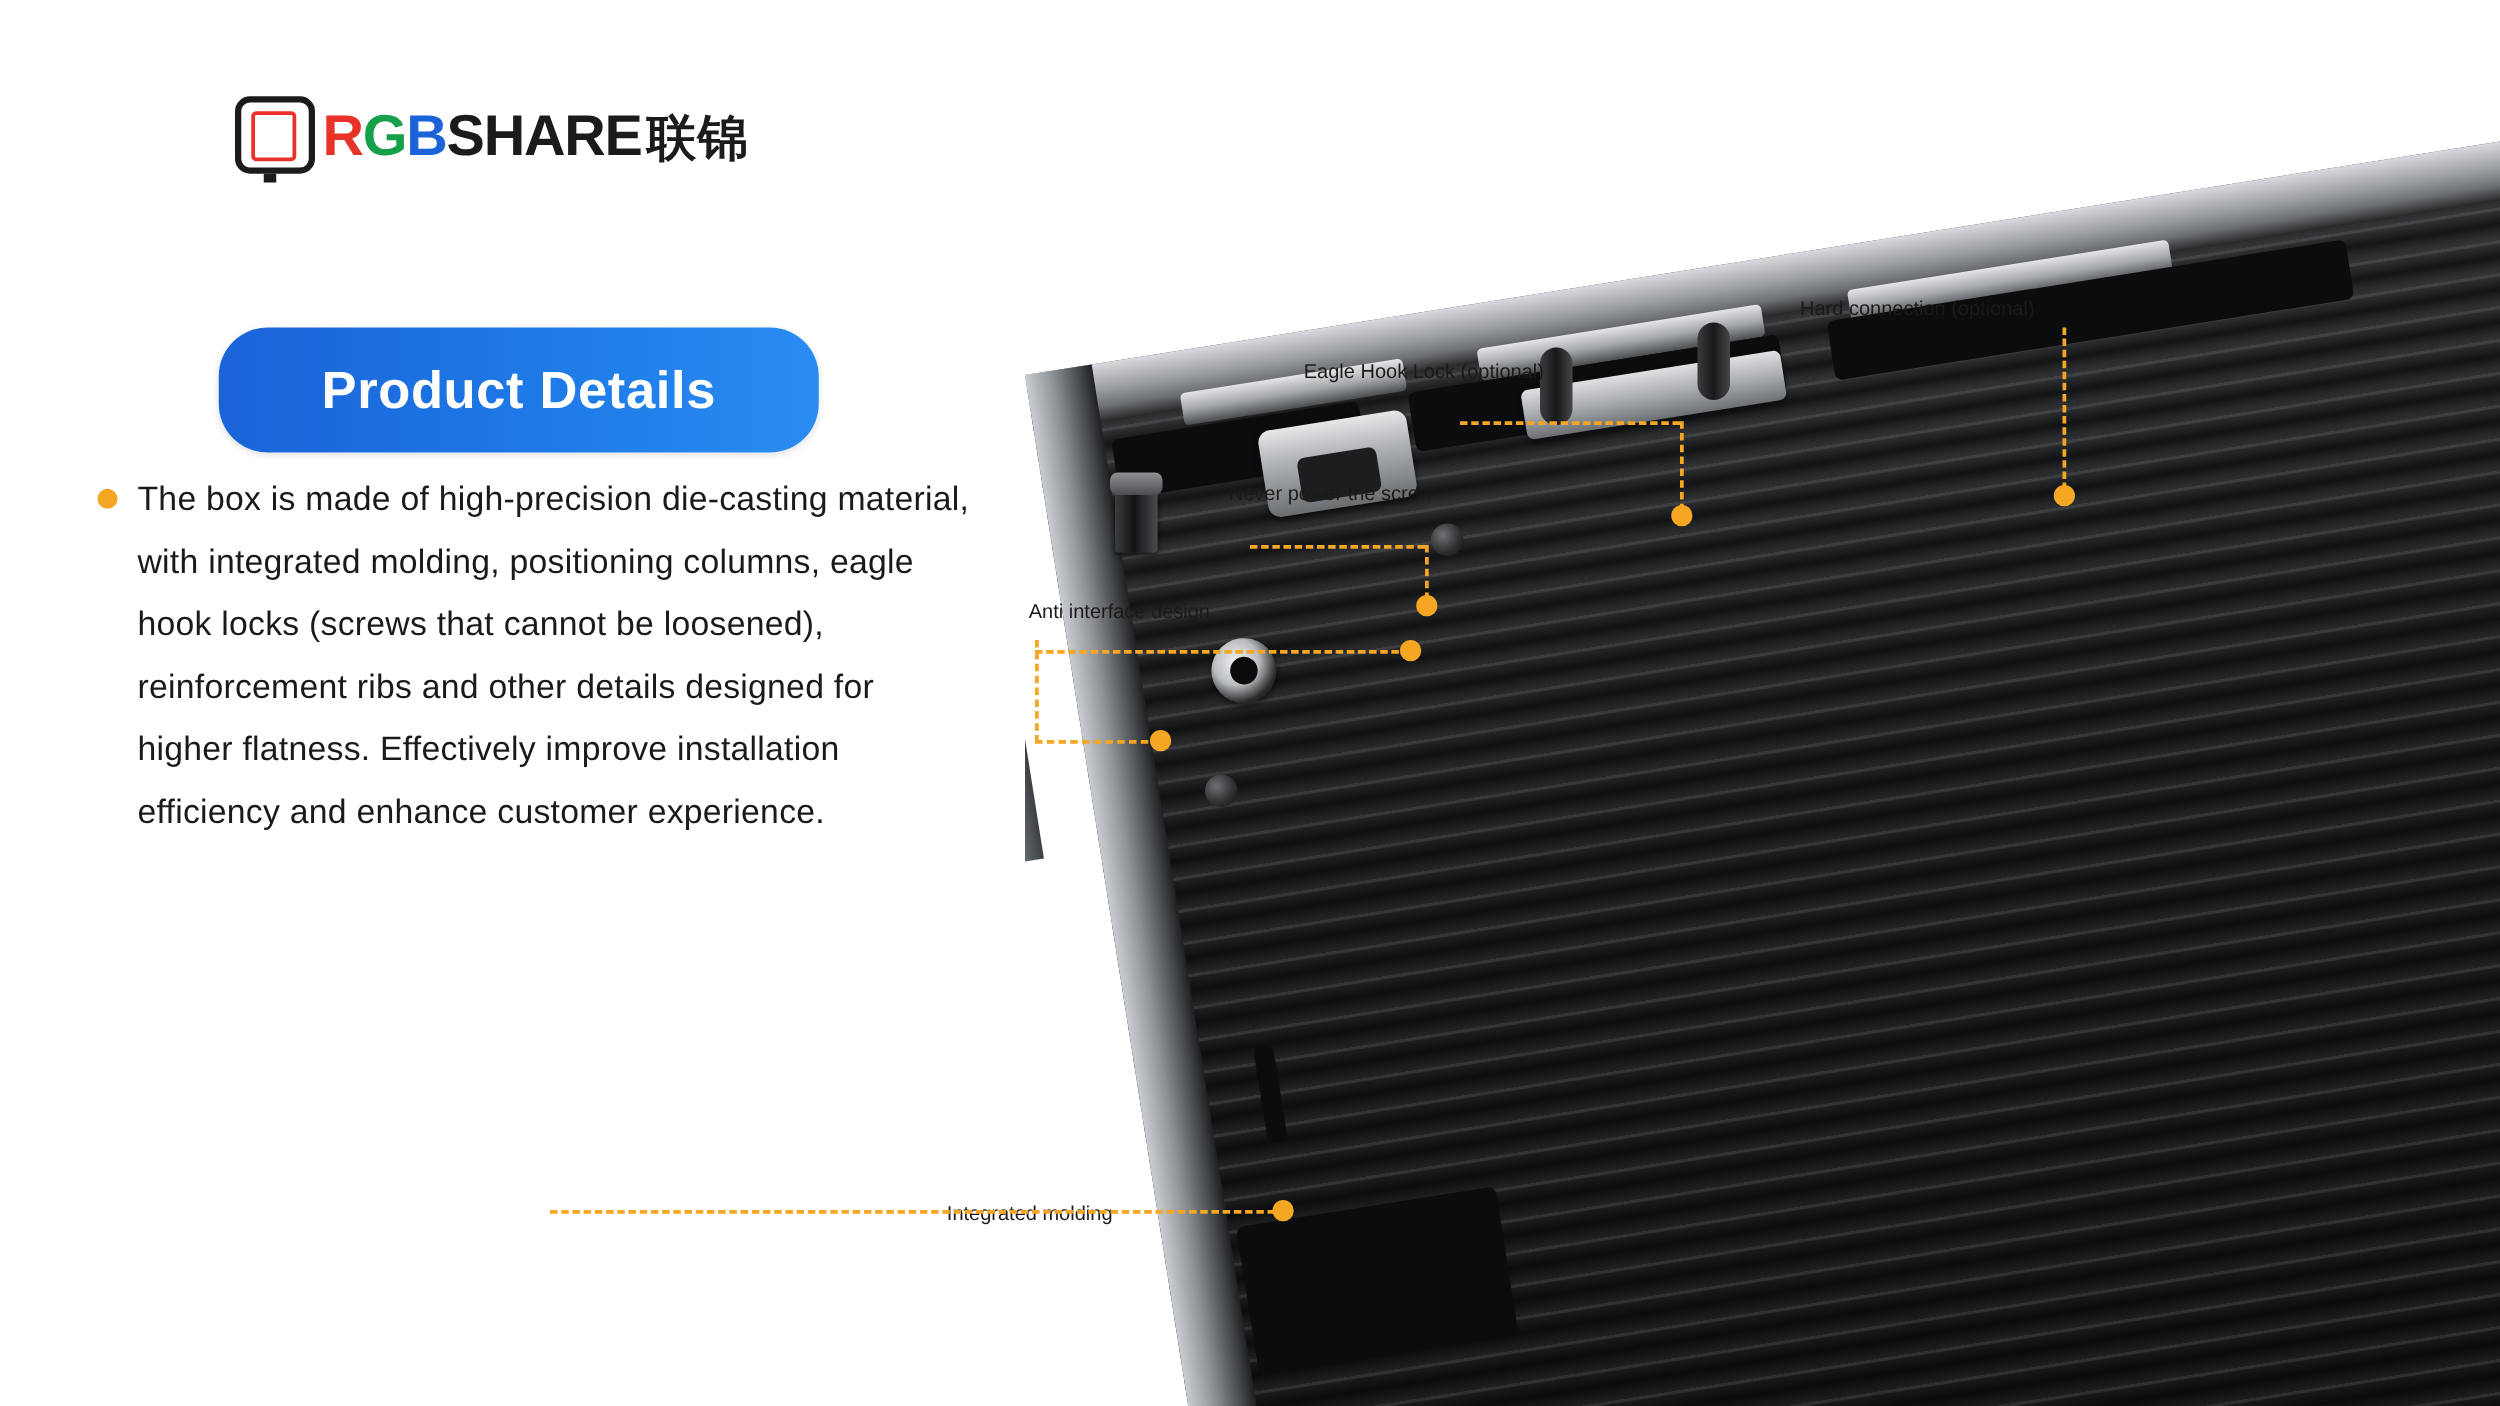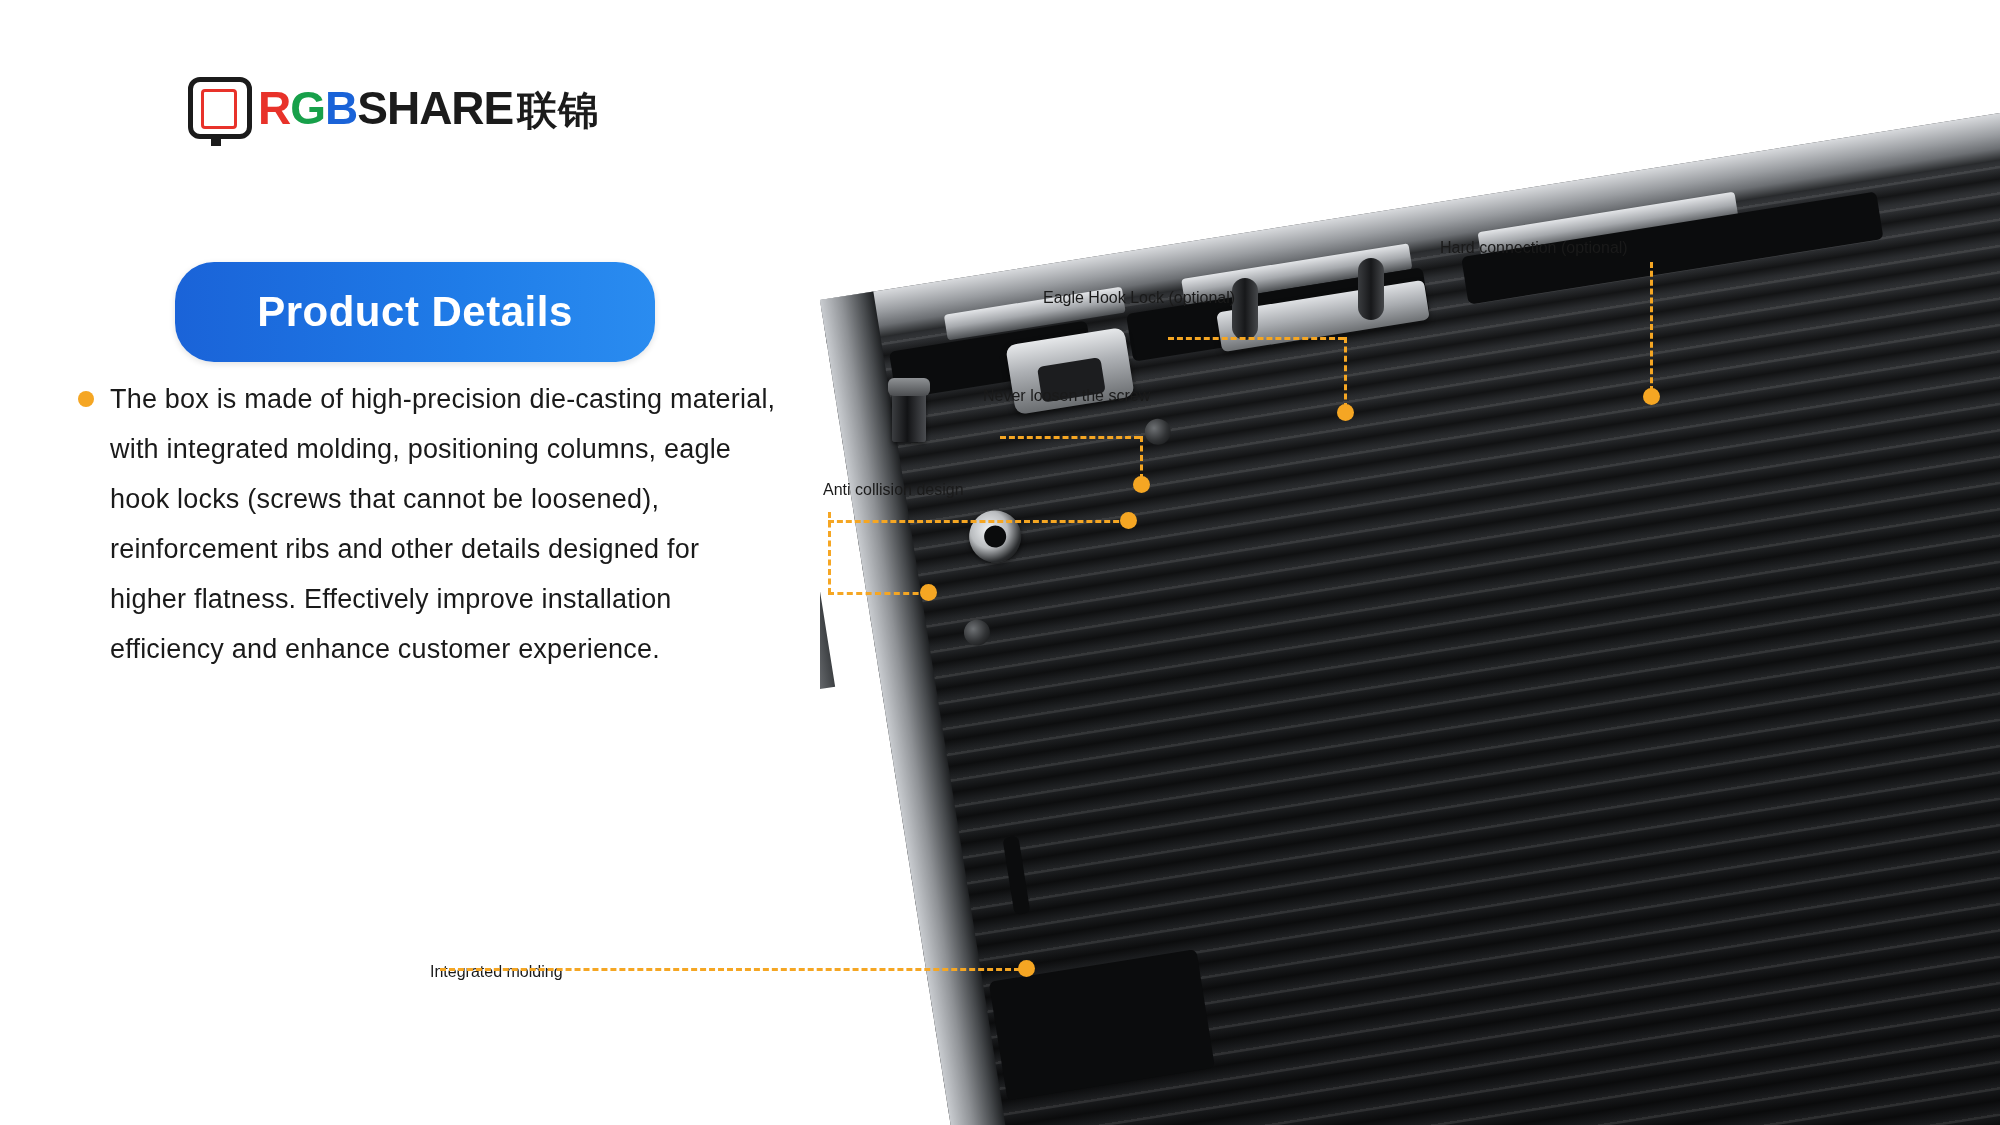--- a/index.html
+++ b/index.html
@@ -264,21 +264,21 @@
   }
 
   
   .anno {
     position: absolute;
     font-size: 16px;
     color: #1a1a1a;
     white-space: pre;
     line-height: 30px;
   }
-  .anno.center { text-align: left; }
+  .anno.center { text-align: right; }
   .leader {
     position: absolute;
     border-top: 3px dashed #f5a623;
     height: 0;
   }
   .leader-v {
     position: absolute;
     border-left: 3px dashed #f5a623;
     width: 0;
   }
@@ -354,26 +354,26 @@
 
 <div class="anno" style="left:1440px; top:233px;">Hard connection (optional)</div>
 <div class="leader-v" style="left:1650px; top:262px; height:130px;"></div>
 <div class="enddot" style="left:1643px; top:388px;"></div>
 
 <div class="anno" style="left:1043px; top:283px;">Eagle Hook Lock (optional)</div>
 <div class="leader" style="left:1168px; top:337px; width:176px;"></div>
 <div class="leader-v" style="left:1344px; top:337px; height:72px;"></div>
 <div class="enddot" style="left:1337px; top:404px;"></div>
 
-<div class="anno" style="left:983px; top:381px;">Never loosen the screw</div>
+<div class="anno" style="left:983px; top:381px;">Never power the screw</div>
 <div class="leader" style="left:1000px; top:436px; width:140px;"></div>
 <div class="leader-v" style="left:1140px; top:436px; height:44px;"></div>
 <div class="enddot" style="left:1133px; top:476px;"></div>
 
-<div class="anno" style="left:823px; top:475px;">Anti collision design</div>
+<div class="anno" style="left:823px; top:475px;">Anti interface design</div>
 <div class="leader-v" style="left:828px; top:512px; height:82px;"></div>
 <div class="leader" style="left:828px; top:520px; width:300px;"></div>
 <div class="leader" style="left:828px; top:592px; width:100px;"></div>
 <div class="enddot" style="left:1120px; top:512px;"></div>
 <div class="enddot" style="left:920px; top:584px;"></div>
 
 <div class="anno center" style="left:430px; top:897px; width:460px;">
   <div>Integrated molding</div>
 </div>
 <div class="leader" style="left:440px; top:968px; width:580px;"></div>

